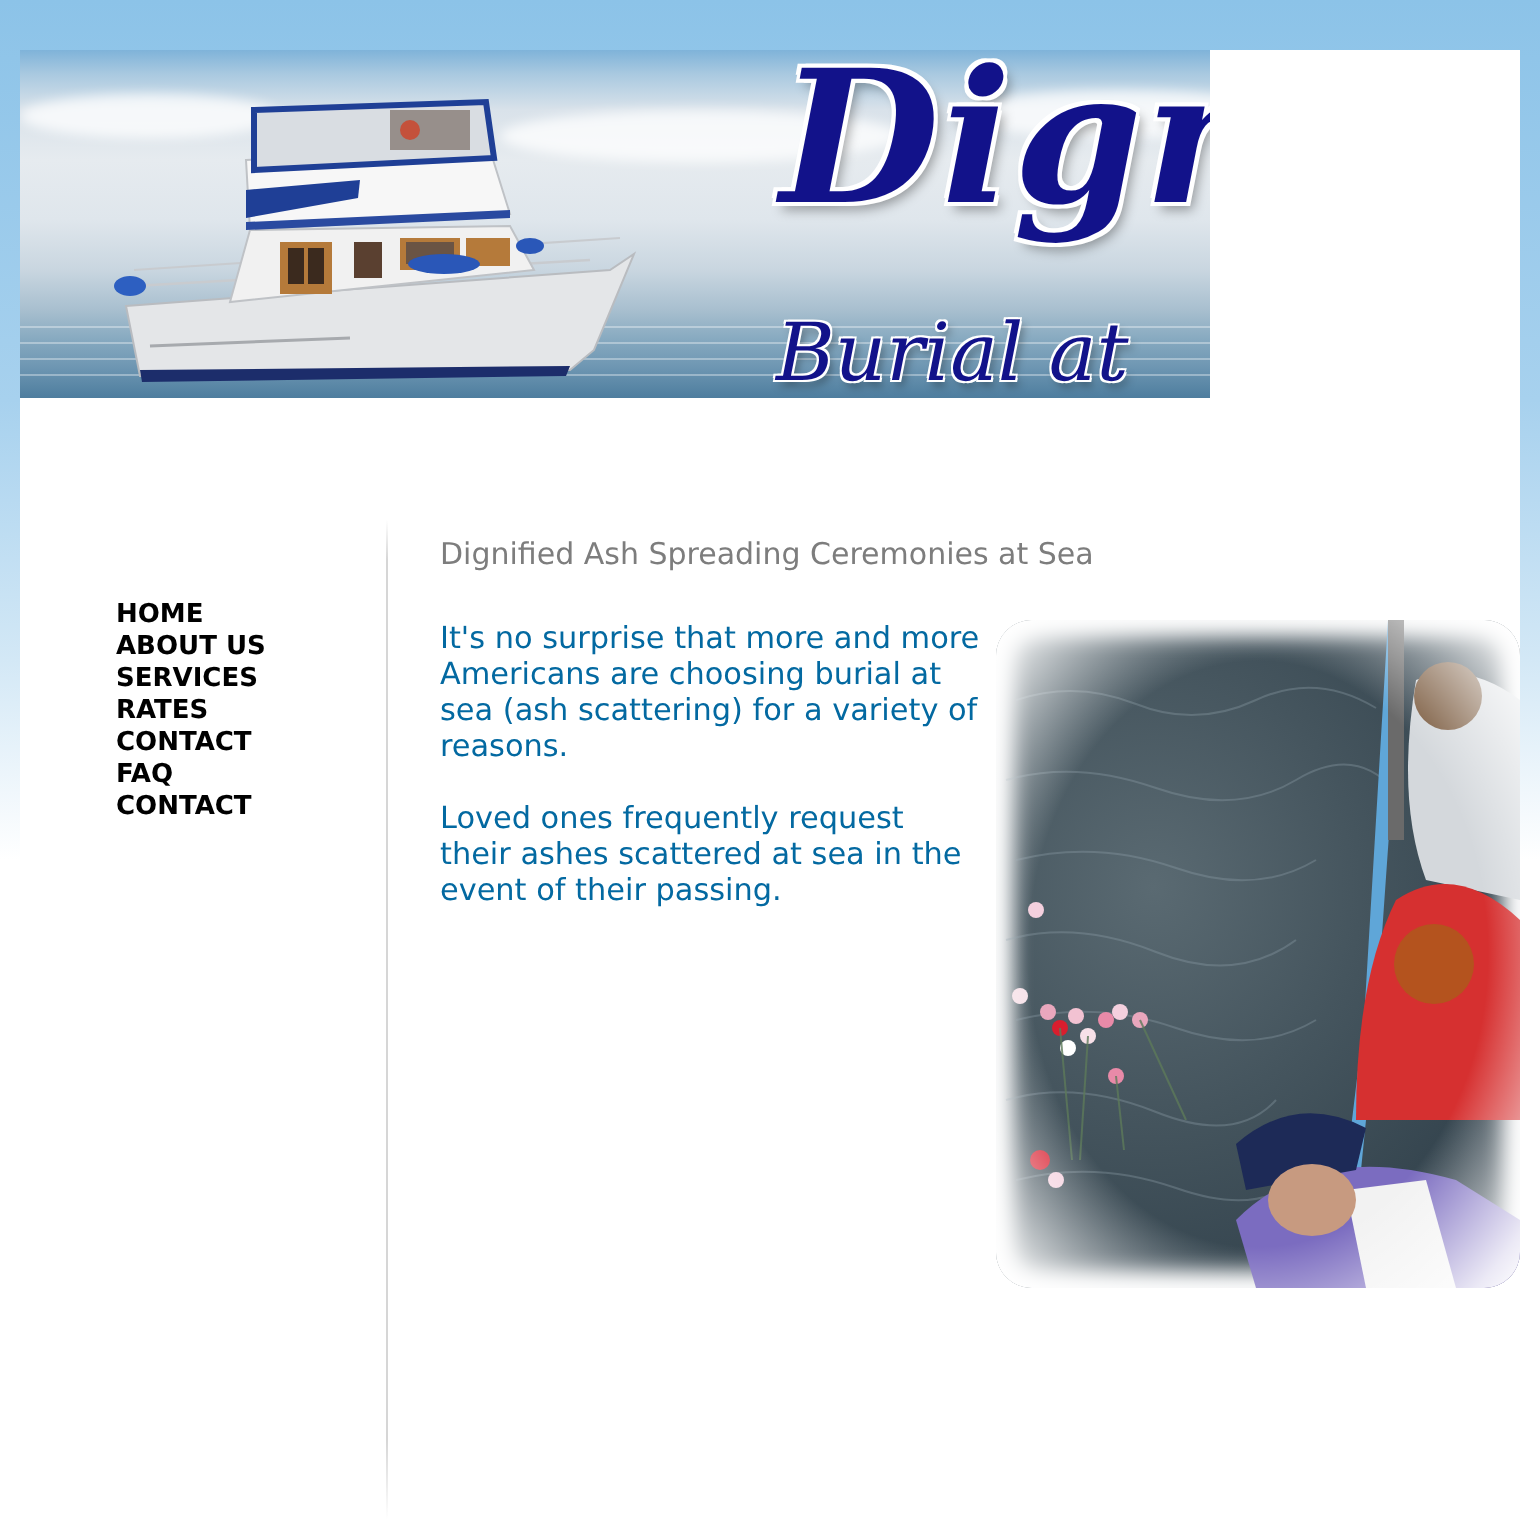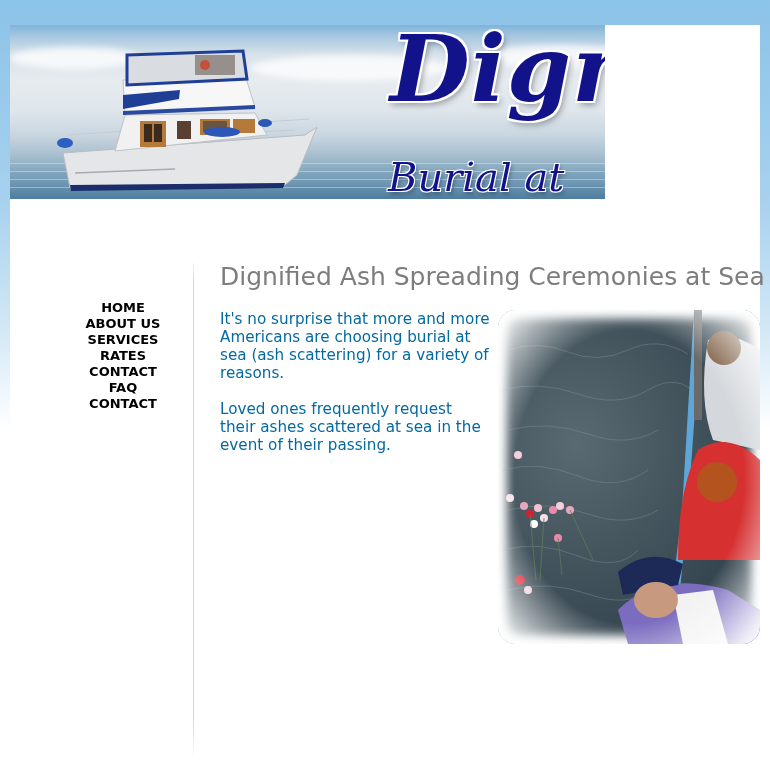--- a/index.html
+++ b/index.html
@@ -77,21 +77,20 @@
     color: #12128a;
     text-shadow: 1px 1px 0 #ffffff, -1px -1px 0 #ffffff, 1px -1px 0 #ffffff, -1px 1px 0 #ffffff, 2px 3px 4px rgba(0,0,0,0.35);
     line-height: 1;
   }
   
   .sidebar {
     position: absolute;
     left: 48px;
     top: 275px;
     width: 130px;
-    text-align: center;
   }
   .nav-item {
     display: block;
     font-family: "DejaVu Sans", sans-serif;
     font-weight: bold;
     font-size: 13px;
     line-height: 16px;
     color: #000000;
     text-decoration: none;
     cursor: pointer;
@@ -109,21 +108,21 @@
     position: absolute;
     left: 210px;
     top: 237px;
     width: 540px;
     color: #808080;
   }
   .content h1 {
     margin: 0 0 18px 0;
     font-family: "DejaVu Sans", sans-serif;
     font-weight: normal;
-    font-size: 25px;
+    font-size: 15px;
     line-height: 30px;
     color: #7d7d7d;
     white-space: nowrap;
   }
   .photo {
     float: right;
     width: 262px;
     height: 334px;
     margin: 0 0 6px 8px;
     position: relative;

